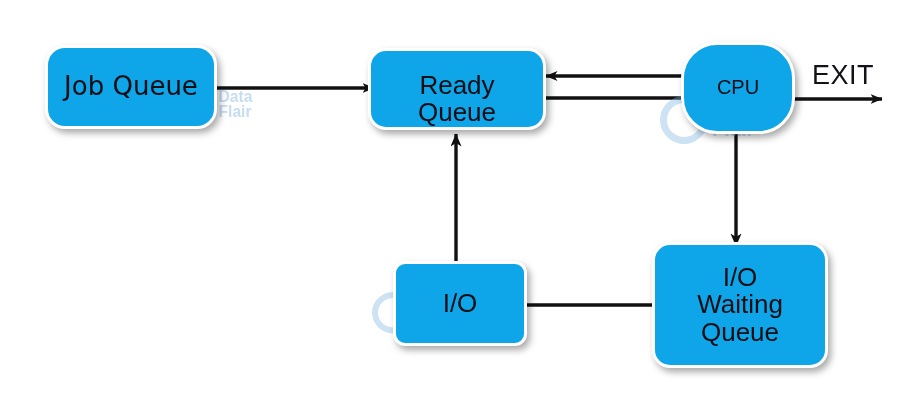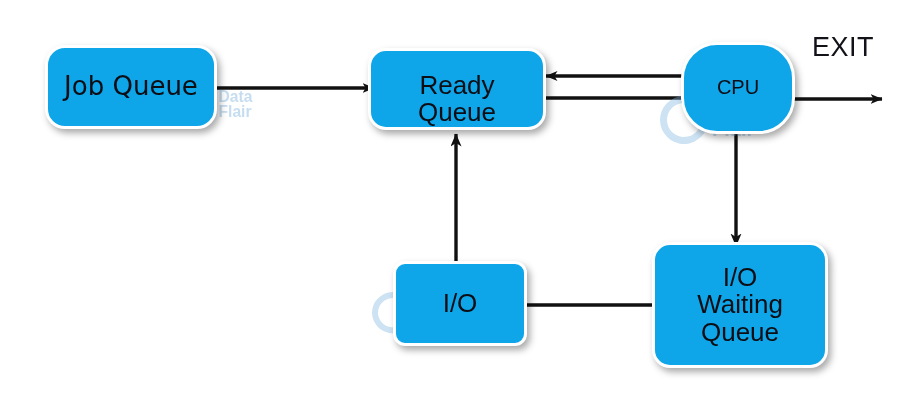--- a/index.html
+++ b/index.html
@@ -71,21 +71,21 @@
     position: absolute;
     left: 0; top: 0;
     width: 924px; height: 403px;
     z-index: 2;
     pointer-events: none;
   }
 
   
   #label-exit {
     position: absolute;
-    left: 812px; top: 32px;
+    left: 812px; top: 60px;
     font-size: 27px;
     letter-spacing: 0.5px;
     color: #121218;
     z-index: 5;
     user-select: none;
   }
 
   
   .watermark {
     position: absolute;

